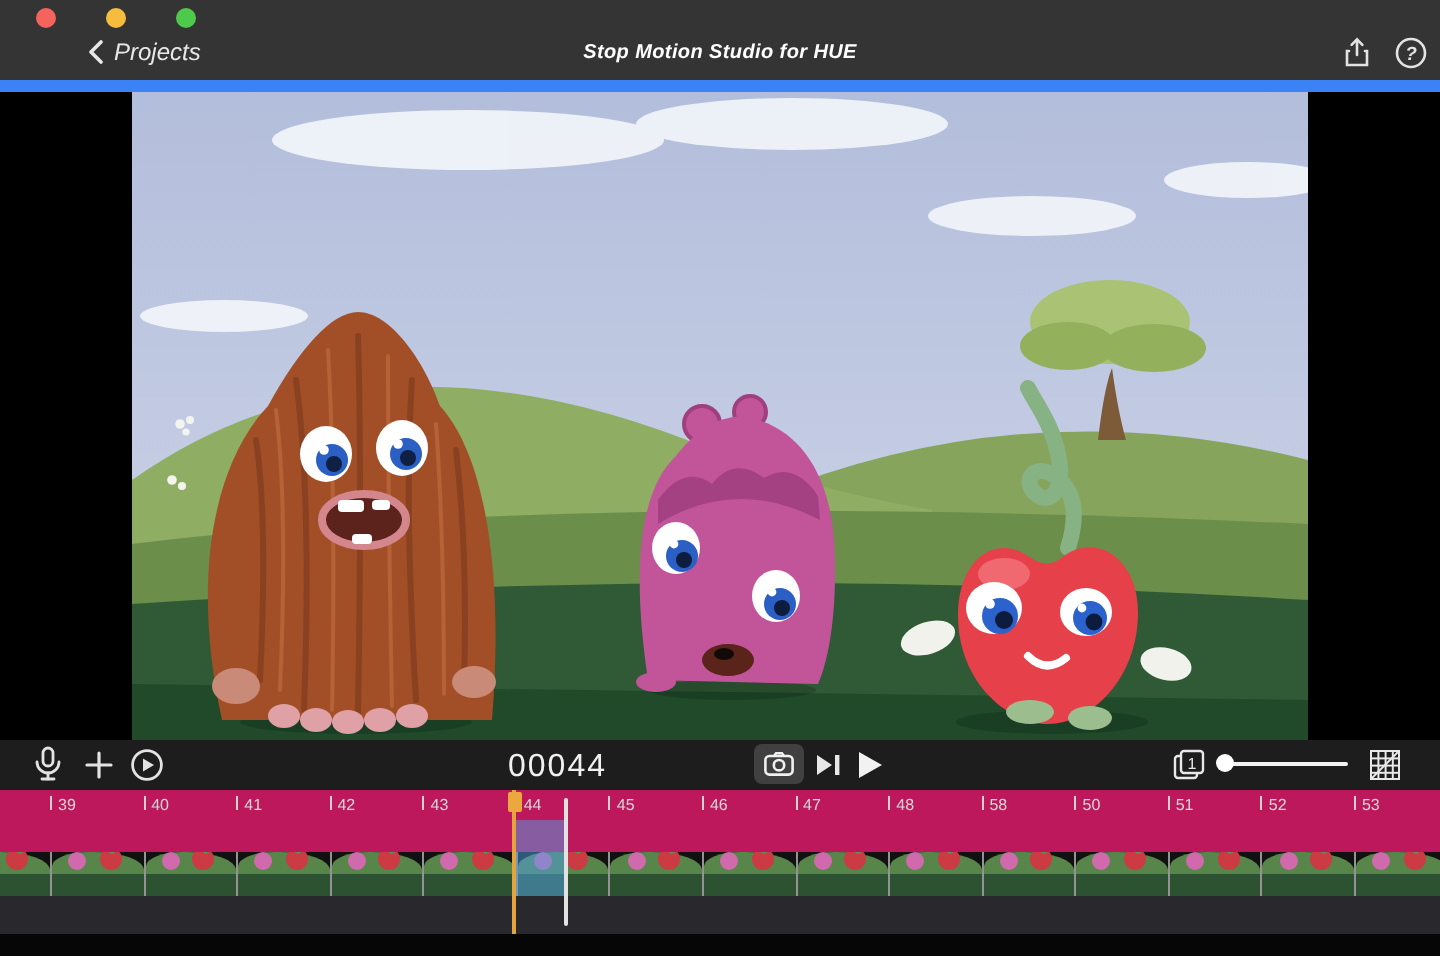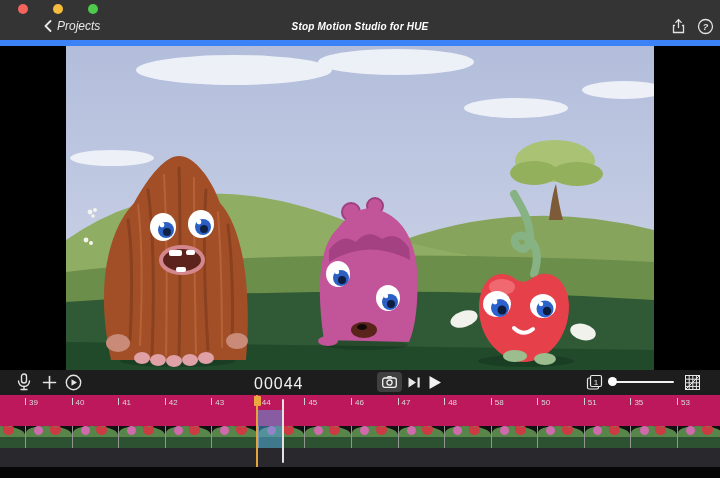--- a/index.html
+++ b/index.html
@@ -349,21 +349,21 @@
       <div class="tick" style="left: 537.27px;">
         <span class="tm"></span>
         <span class="tn">50</span>
       </div>
       <div class="tick" style="left: 583.84px;">
         <span class="tm"></span>
         <span class="tn">51</span>
       </div>
       <div class="tick" style="left: 630.41px;">
         <span class="tm"></span>
-        <span class="tn">35</span>
+        <span class="tn">52</span>
       </div>
       <div class="tick" style="left: 676.98px;">
         <span class="tm"></span>
         <span class="tn">53</span>
       </div>
       <div class="tick" style="left: 723.55px;"></div>
     </div>
   <div class="filmstrip">
       <div class="fcell" style="left: -21.57px;">
         <i class="sky"></i>

